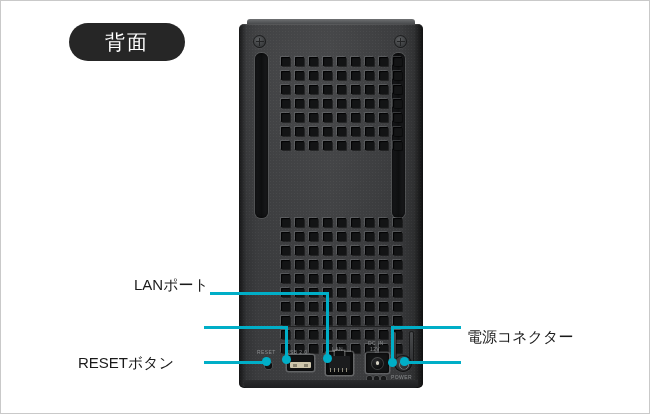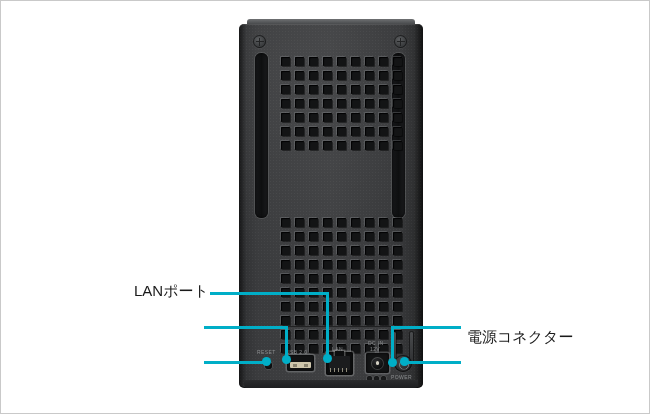--- a/index.html
+++ b/index.html
@@ -265,20 +265,23 @@
   .dot{
     position:absolute;width:9px;height:9px;border-radius:50%;
     background:#00aec7;
   }
 </style>
 </head>
 <body>
 
 <div id="canvas">
 
+  <div class="badge">
+    <span class="badge-label">背面</span>
+  </div>
 
   <div class="device">
     <div class="device-top-lip"></div>
     <div class="device-shell">
       <div class="texture"></div>
       <div class="edge-left"></div>
       <div class="edge-right"></div>
 
       <div class="screw tl"></div>
       <div class="screw tr"></div>
@@ -481,29 +484,30 @@
           <span class="a"></span>
           <span class="b"></span>
         </div>
         <div class="pwr-btn"></div>
 
         <div class="foot-bar"></div>
       </div>
     </div>
   </div>
 
-  <div class="callout-label" style="left:133px;top:282px;text-align:center;">LANポート</div>
+  <div class="callout-label" style="left:133px;top:276px;text-align:center;">LANポート</div>
   <div class="lead h" style="left:209px;top:291px;width:119px;"></div>
   <div class="lead v" style="left:325px;top:291px;height:66px;"></div>
   <div class="dot" style="left:322px;top:353px;"></div>
 
   <div class="lead h" style="left:203px;top:325px;width:84px;"></div>
   <div class="lead v" style="left:284px;top:325px;height:33px;"></div>
   <div class="dot" style="left:281px;top:354px;"></div>
 
+  <div class="callout-label" style="left:77px;top:354px;">RESETボタン</div>
   <div class="lead h" style="left:203px;top:360px;width:63px;"></div>
   <div class="dot" style="left:261px;top:356px;"></div>
 
   <div class="callout-label" style="left:466px;top:320px;margin-top:8px;">電源コネクター</div>
   <div class="lead h" style="left:390px;top:325px;width:70px;"></div>
   <div class="lead v" style="left:390px;top:325px;height:36px;"></div>
   <div class="dot" style="left:387px;top:357px;"></div>
 
   <div class="lead h" style="left:404px;top:360px;width:56px;"></div>
   <div class="dot" style="left:399px;top:356px;"></div>

